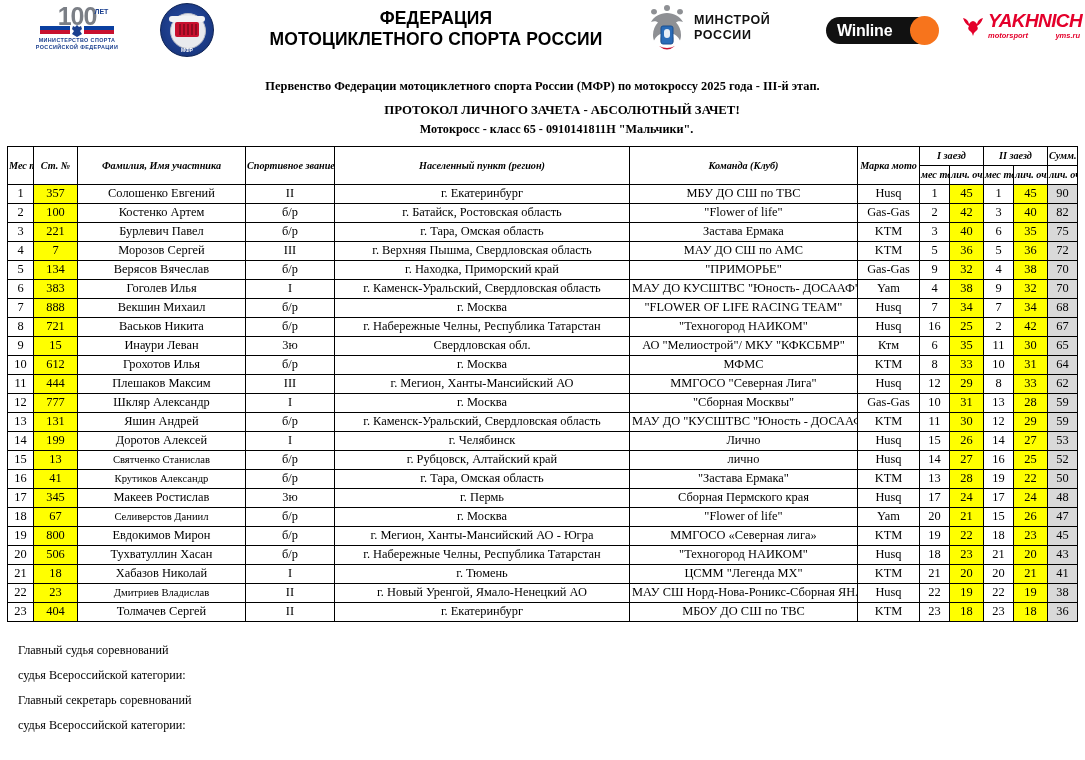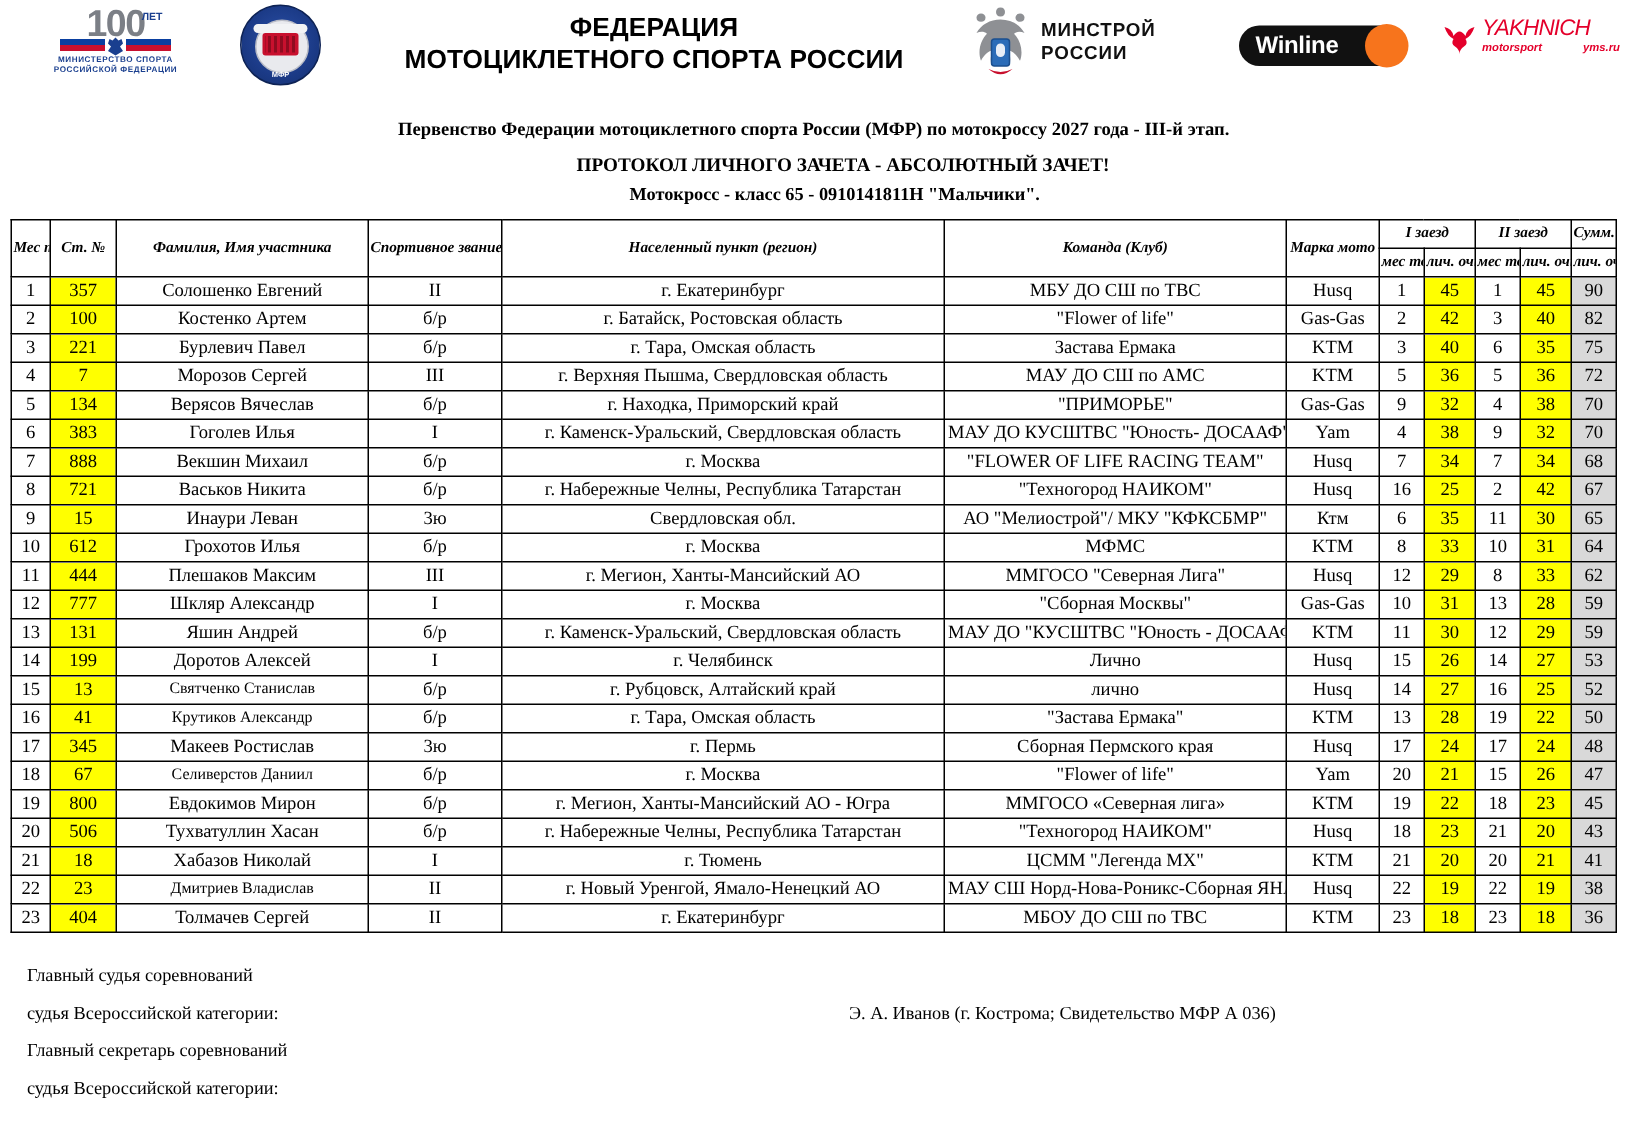--- a/index.html
+++ b/index.html
@@ -70,21 +70,21 @@
     display:flex;align-items:center;}
   .wl-text{color:#fff;font-family:"Liberation Sans",sans-serif;font-weight:bold;
     font-size:16px;margin-left:11px;letter-spacing:-.2px;}
   .wl-dot{position:absolute;right:-3px;top:-1px;width:29px;height:29px;border-radius:50%;
     background:#f7741c;}
 
   
   .logo-yak{left:960px;top:12px;}
   .yak-wrap{display:flex;align-items:flex-start;}
   .yak-mark{width:26px;height:26px;position:relative;margin-right:2px;margin-top:2px;}
-  .yak-main{font-family:"Liberation Sans",sans-serif;font-weight:normal;font-size:15px;
+  .yak-main{font-family:"Liberation Sans",sans-serif;font-weight:bold;font-size:19px;
     color:#e4002b;letter-spacing:-.6px;line-height:.95;
     font-style:italic;}
   .yak-sub{font-family:"Liberation Sans",sans-serif;font-size:7.5px;color:#e4002b;
     font-style:italic;font-weight:bold;margin-top:1px;display:flex;justify-content:space-between;
     width:92px;}
 
   
   .sub1{text-align:center;font-weight:bold;font-size:12.4px;margin-top:17px;}
   .sub2{text-align:center;font-weight:bold;font-size:12.8px;margin-top:9px;padding-left:39px;}
   .locline{position:relative;height:18px;margin-top:8px;font-weight:bold;font-size:12.4px;}
@@ -227,21 +227,21 @@
           <div class="yak-main">YAKHNICH</div>
           <div class="yak-sub">
             <span>motorsport</span>
             <span>yms.ru</span>
           </div>
         </div>
       </div>
     </div>
   </div>
 
-  <div class="sub1">Первенство Федерации мотоциклетного спорта России (МФР) по мотокроссу 2027 года - III-й этап.</div>
+  <div class="sub1">Первенство Федерации мотоциклетного спорта России (МФР) по мотокроссу 2025 года - III-й этап.</div>
   <div class="sub2">ПРОТОКОЛ ЛИЧНОГО ЗАЧЕТА - АБСОЛЮТНЫЙ ЗАЧЕТ!</div>
   <div class="sub3">Мотокросс - класс 65 - 0910141811Н "Мальчики".</div>
 
   <table class="results">
     <colgroup>
       <col class="c-place">
         <col class="c-num">
         <col class="c-name">
         <col class="c-rank">
       <col class="c-city">
@@ -599,21 +599,20 @@
         </tr>
       </tbody>
   </table>
 
   <div class="footer">
     <div class="frow">
       <span class="fl">Главный судья соревнований</span>
     </div>
     <div class="frow">
       <span class="fl">судья Всероссийской категории:</span>
-      <span class="fr">Э. А. Иванов (г. Кострома; Свидетельство МФР А 036)</span>
     </div>
     <div class="frow">
       <span class="fl">Главный секретарь соревнований</span>
     </div>
     <div class="frow">
       <span class="fl">судья Всероссийской категории:</span>
     </div>
   </div>
 
 </div>

